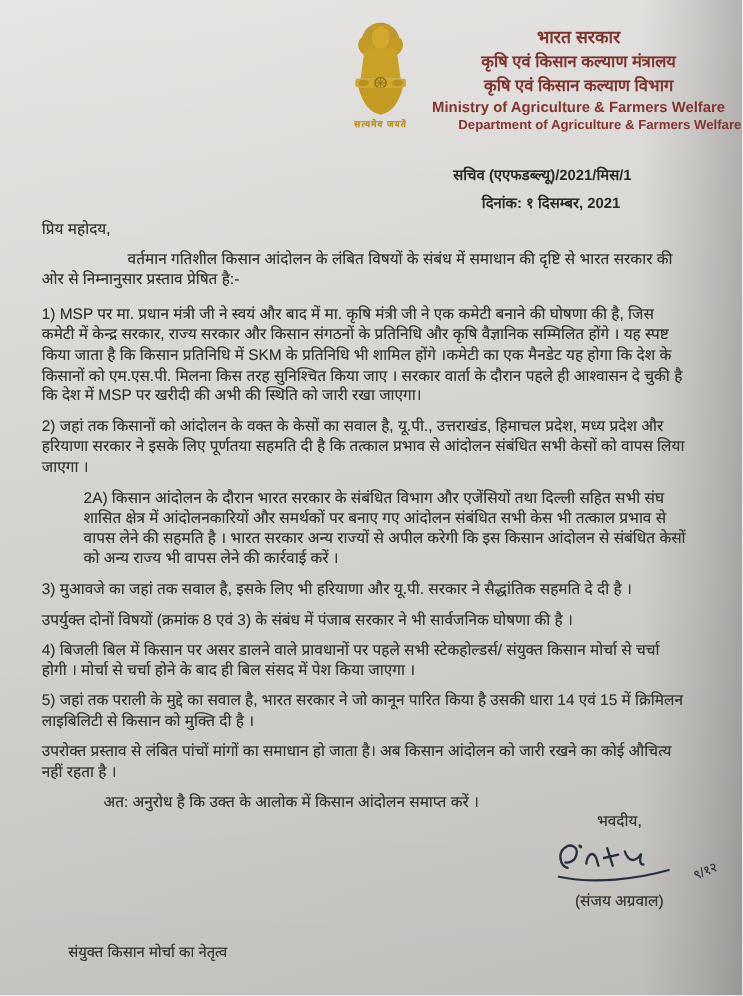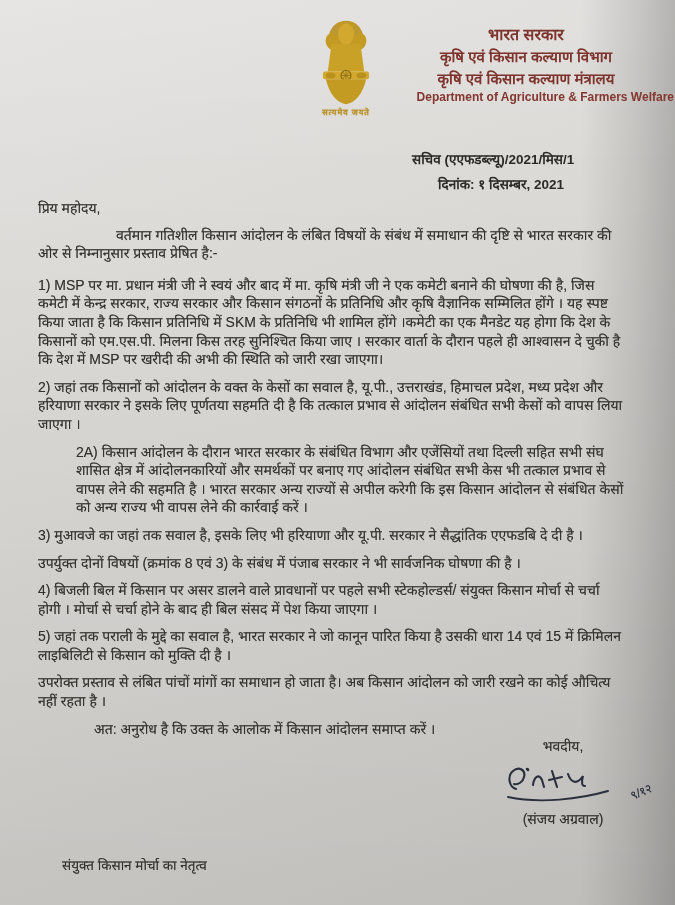--- a/index.html
+++ b/index.html
@@ -69,39 +69,40 @@
         <ellipse cx="34" cy="66" rx="5" ry="3" fill="#b8901d"></ellipse>
         <ellipse cx="66" cy="66" rx="5" ry="3" fill="#b8901d"></ellipse>
         <path d="M29 70 C33 86 40 94 50 96 C60 94 67 86 71 70 Z" fill="#c49b22"></path>
       </g>
     </svg>
     <div class="motto">सत्यमेव जयते</div>
   </div>
 
   <div class="letterhead">
     <div class="lh-hi first">भारत सरकार</div>
+    <div class="lh-hi">कृषि एवं किसान कल्याण मंत्रालय</div>
     <div class="lh-hi">कृषि एवं किसान कल्याण विभाग</div>
-    <div class="lh-hi">कृषि एवं किसान कल्याण मंत्रालय</div>
+    <div class="lh-en">Ministry of Agriculture &amp; Farmers Welfare</div>
     <div class="lh-en small">Department of Agriculture &amp; Farmers Welfare</div>
   </div>
 
   <div class="refno">सचिव (एएफडब्ल्यू)/2021/मिस/1</div>
   <div class="dateline">दिनांक: १ दिसम्बर, 2021</div>
 
   <div class="bodytext">
     <p class="salutation">प्रिय महोदय,</p>
     <p class="intro">वर्तमान गतिशील किसान आंदोलन के लंबित विषयों के संबंध में समाधान की दृष्टि से भारत सरकार की ओर से निम्नानुसार प्रस्ताव प्रेषित है:-</p>
 
     <p class="para"><span>1)</span> <span>MSP पर मा. प्रधान मंत्री जी ने स्वयं और बाद में मा. कृषि मंत्री जी ने एक कमेटी बनाने की घोषणा की है, जिस कमेटी में केन्द्र सरकार, राज्य सरकार और किसान संगठनों के प्रतिनिधि और कृषि वैज्ञानिक सम्मिलित होंगे । यह स्पष्ट किया जाता है कि किसान प्रतिनिधि में SKM के प्रतिनिधि भी शामिल होंगे ।कमेटी का एक मैनडेट यह होगा कि देश के किसानों को एम.एस.पी. मिलना किस तरह सुनिश्चित किया जाए । सरकार वार्ता के दौरान पहले ही आश्वासन दे चुकी है कि देश में MSP पर खरीदी की अभी की स्थिति को जारी रखा जाएगा।</span></p>
 
     <p class="para"><span>2)</span> <span>जहां तक किसानों को आंदोलन के वक्त के केसों का सवाल है, यू.पी., उत्तराखंड, हिमाचल प्रदेश, मध्य प्रदेश और हरियाणा सरकार ने इसके लिए पूर्णतया सहमति दी है कि तत्काल प्रभाव से आंदोलन संबंधित सभी केसों को वापस लिया जाएगा ।</span></p>
 
     <p class="para block-indent"><span>2A)</span> <span>किसान आंदोलन के दौरान भारत सरकार के संबंधित विभाग और एजेंसियों तथा दिल्ली सहित सभी संघ शासित क्षेत्र में आंदोलनकारियों और समर्थकों पर बनाए गए आंदोलन संबंधित सभी केस भी तत्काल प्रभाव से वापस लेने की सहमति है । भारत सरकार अन्य राज्यों से अपील करेगी कि इस किसान आंदोलन से संबंधित केसों को अन्य राज्य भी वापस लेने की कार्रवाई करें ।</span></p>
 
-    <p class="para"><span>3)</span> <span>मुआवजे का जहां तक सवाल है, इसके लिए भी हरियाणा और यू.पी. सरकार ने सैद्धांतिक एएफडबि दे दी है ।</span></p>
+    <p class="para"><span>3)</span> <span>मुआवजे का जहां तक सवाल है, इसके लिए भी हरियाणा और यू.पी. सरकार ने सैद्धांतिक सहमति दे दी है ।</span></p>
 
     <p class="para"><span>उपर्युक्त दोनों विषयों (क्रमांक 8 एवं 3) के संबंध में पंजाब सरकार ने भी सार्वजनिक घोषणा की है ।</span></p>
 
     <p class="para"><span>4)</span> <span>बिजली बिल में किसान पर असर डालने वाले प्रावधानों पर पहले सभी स्टेकहोल्डर्स/ संयुक्त किसान मोर्चा से चर्चा होगी । मोर्चा से चर्चा होने के बाद ही बिल संसद में पेश किया जाएगा ।</span></p>
 
     <p class="para"><span>5)</span> <span>जहां तक पराली के मुद्दे का सवाल है, भारत सरकार ने जो कानून पारित किया है उसकी धारा 14 एवं 15 में क्रिमिलन लाइबिलिटी से किसान को मुक्ति दी है ।</span></p>
 
     <p class="para"><span>उपरोक्त प्रस्ताव से लंबित पांचों मांगों का समाधान हो जाता है। अब किसान आंदोलन को जारी रखने का कोई औचित्य नहीं रहता है ।</span></p>
 
     <p class="para lead-indent"><span>अत: अनुरोध है कि उक्त के आलोक में किसान आंदोलन समाप्त करें ।</span></p>

